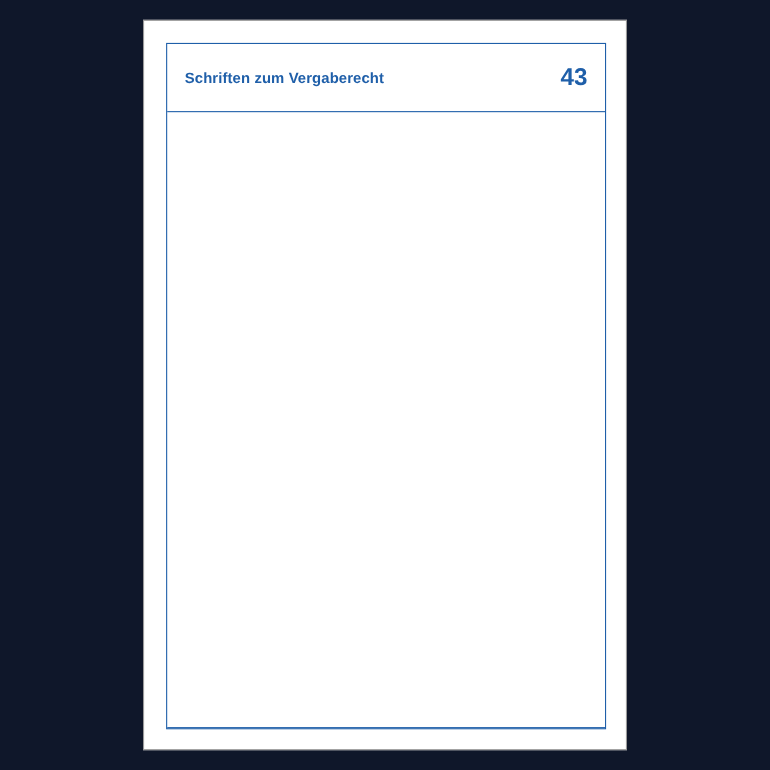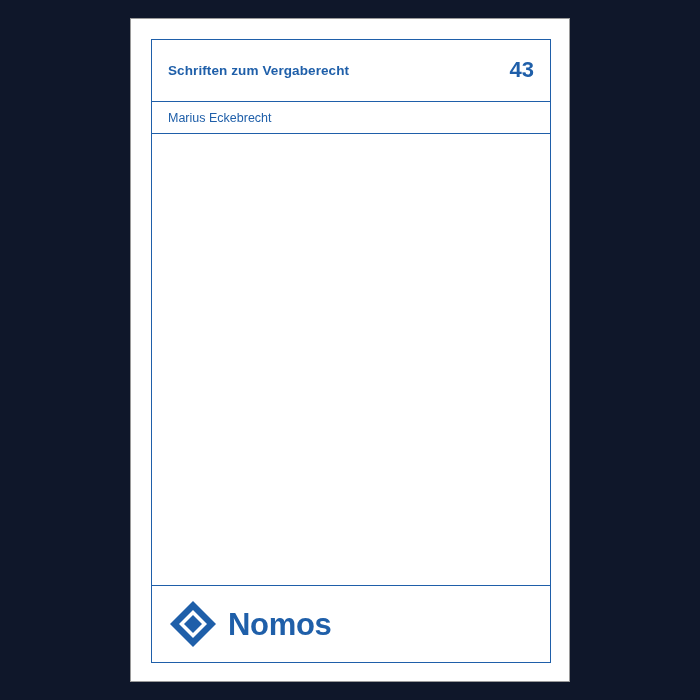--- a/index.html
+++ b/index.html
@@ -146,34 +146,21 @@
 
 <div class="page">
   <div class="book">
     <div class="cover-frame">
 
       <div class="band series-band">
         <div class="series-title">Schriften zum Vergaberecht</div>
         <div class="series-number">43</div>
       </div>
 
-      <div class="band author-band">
-        <div class="author-name">Marius Eckebrecht</div>
-      </div>
 
 
 
       <div class="blank-band"></div>
 
-      <div class="publisher-band">
-        <span class="logo-mark">
-          <svg viewBox="0 0 46 46" width="46" height="46" aria-hidden="true">
-            <polygon points="23,0 46,23 23,46 0,23" fill="#1f5fa9"></polygon>
-            <polygon points="23,9 37,23 23,37 9,23" fill="#ffffff"></polygon>
-            <polygon points="23,14 32,23 23,32 14,23" fill="#1f5fa9"></polygon>
-          </svg>
-        </span>
-        <span class="publisher-name">Nomos</span>
-      </div>
 
     </div>
   </div>
 </div>
 
 </body></html>

